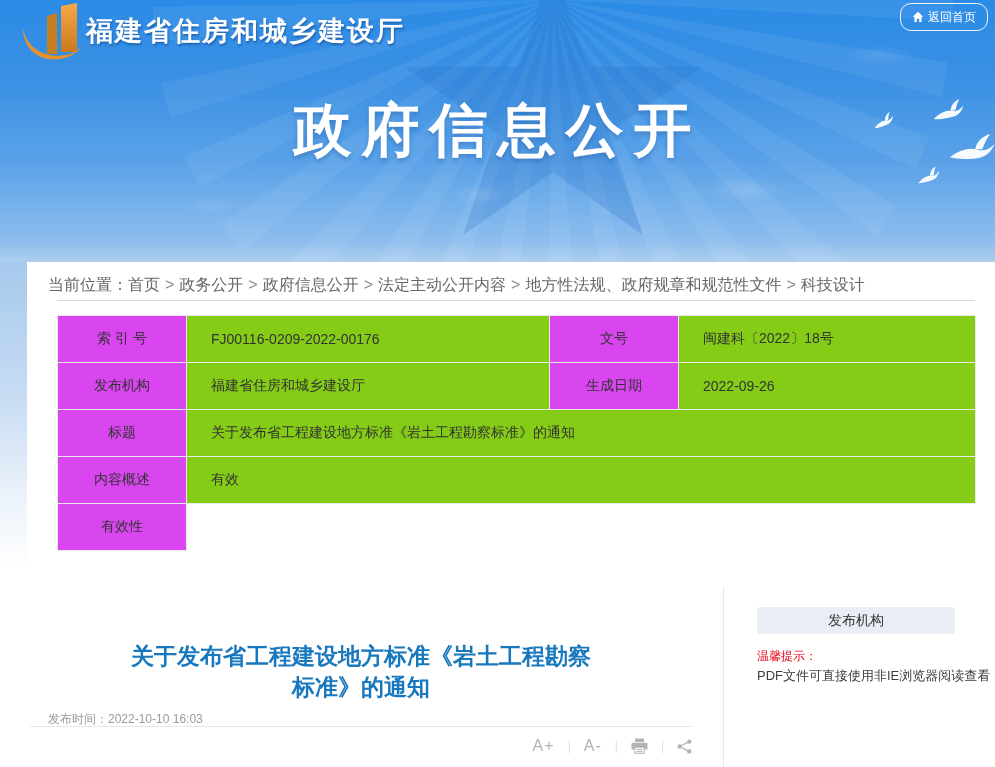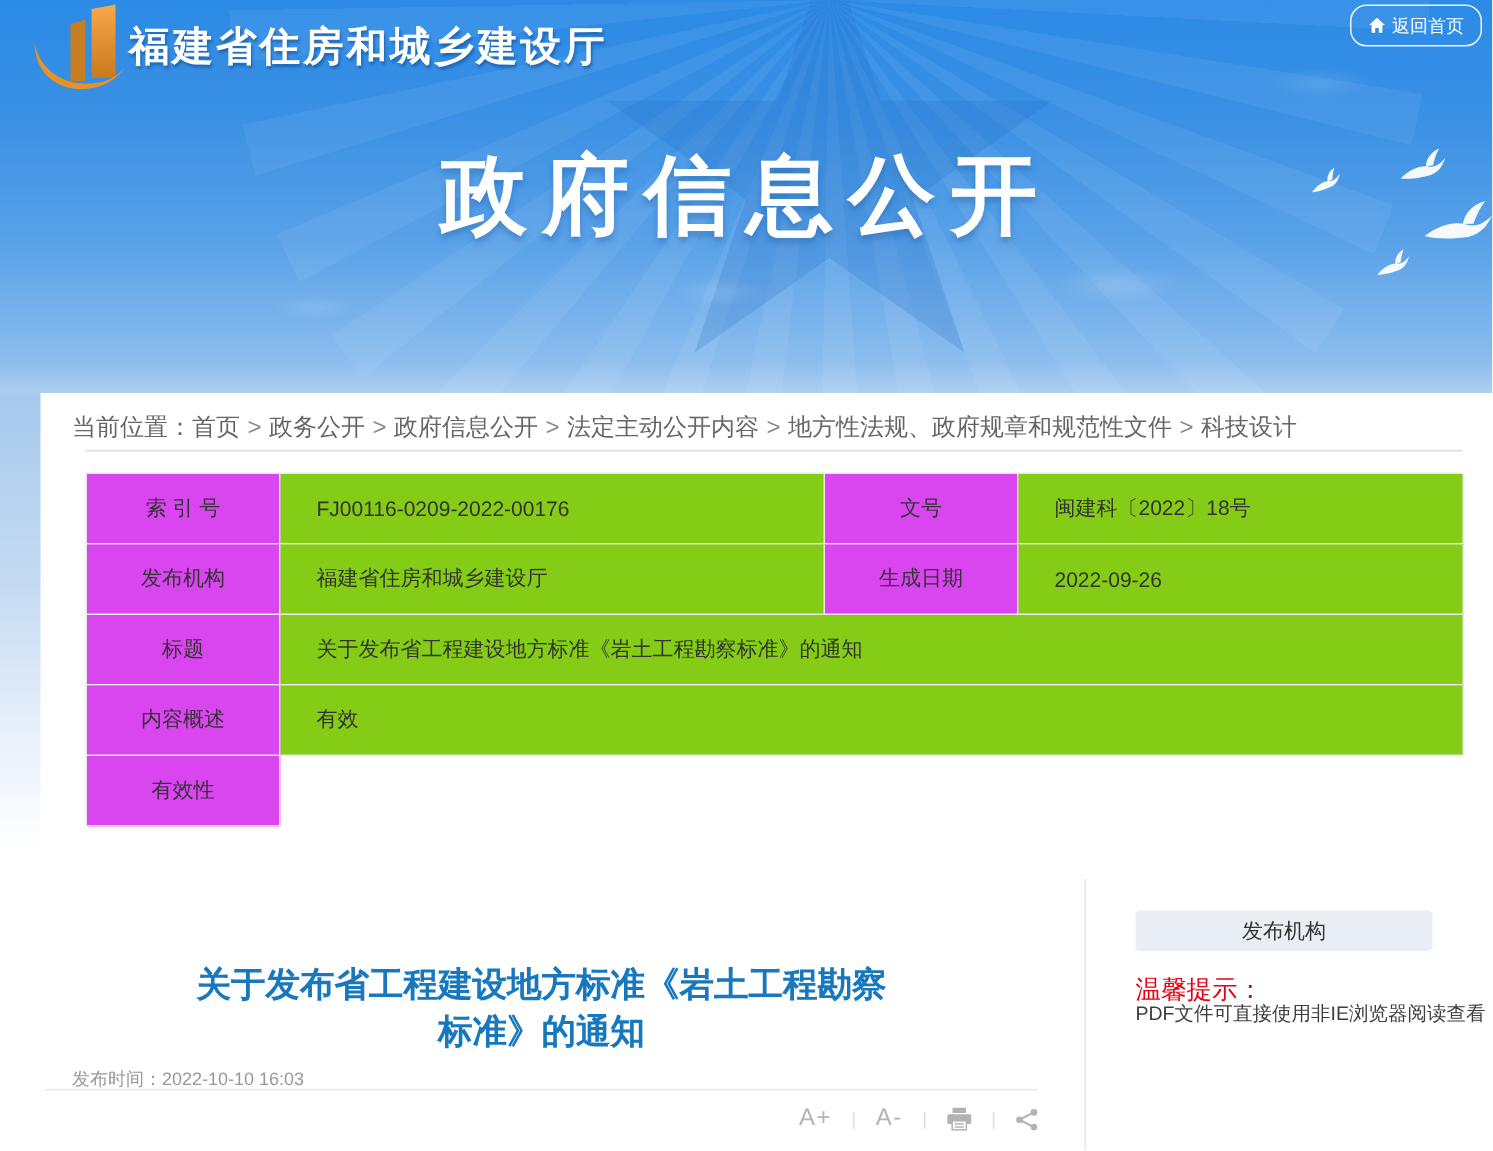--- a/index.html
+++ b/index.html
@@ -58,21 +58,21 @@
   .pub-time { position:absolute; left:48px; top:711px; font-size:12px; color:#999; }
   .tools { position:absolute; right:303px; top:737px; display:flex; align-items:center; gap:13px; color:#b3b3b3; }
   .tools .fontbtn { font-size:16px; cursor:pointer; letter-spacing:1px; }
   .tools .tsep { color:#ddd; font-size:12px; }
   .tools .iconbtn { cursor:pointer; display:flex; align-items:center; }
 
   
   .v-divider { position:absolute; left:723px; top:586px; height:181px; border-left:1px solid #e8e8e8; }
   .download-btn { position:absolute; left:757px; top:607px; width:198px; height:27px; background:#e9eef5;
     border-radius:3px; display:flex; align-items:center; justify-content:center; font-size:14px; color:#333; cursor:pointer; }
-  .tips-label { position:absolute; left:757px; top:648px; font-size:17px; color:#e60012; }
+  .tips-label { position:absolute; left:757px; top:648px; font-size:12px; color:#e60012; }
   .tips-text { position:absolute; left:757px; top:667px; font-size:13px; color:#3d3d3d; }
 </style>
 </head>
 <body>
 
 <div class="page">
 
   <div class="banner">
     <div class="rays"></div>
     <div class="star"></div>

